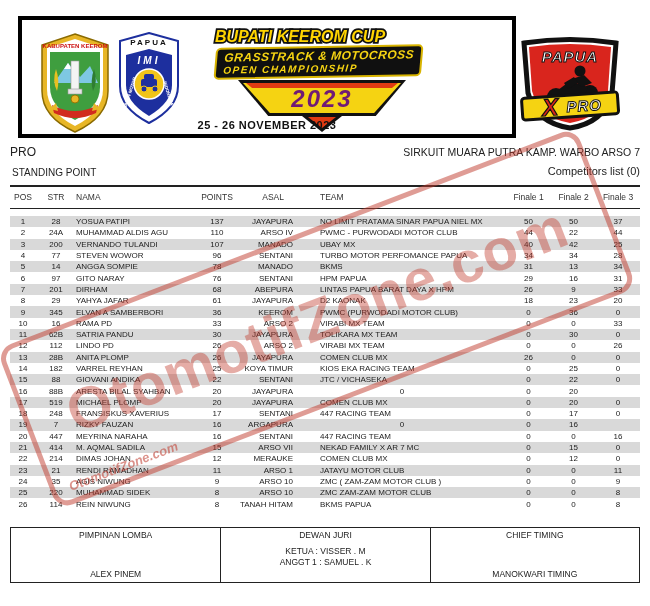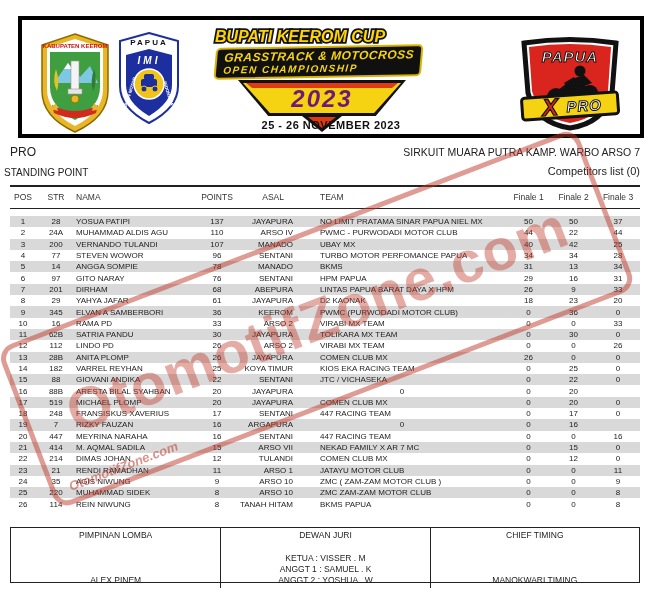--- a/index.html
+++ b/index.html
@@ -1,20 +1,20 @@
 <!DOCTYPE html>
 <html><head>
 <meta charset="utf-8">
 <style>
   * { margin:0; padding:0; box-sizing:border-box; }
   html,body { width:650px; height:606px; background:#fff; font-family:"Liberation Sans", sans-serif; color:#1a1a1a; overflow:hidden; }
   #page { position:relative; width:650px; height:606px; background:#fff; }
 
   
-  .banner { position:absolute; left:18px; top:16px; width:626px; height:122px; border:4px solid #000; background:#fff; }
+  .banner { position:absolute; left:18px; top:16px; width:498px; height:122px; border:4px solid #000; background:#fff; }
   .logo { position:absolute; }
 
   
   .keerom { left:18px; top:13px; width:70px; height:100px; }
   
   .imi { left:96px; top:12px; width:62px; height:92px; }
   
   .xpro { left:492px; top:15px; width:112px; height:96px; }
 
   
@@ -32,21 +32,21 @@
   .evt-year { position:absolute; inset:0; display:flex; align-items:center; justify-content:center;
               font-size:24px; font-weight:bold; font-style:italic; color:#701a75; letter-spacing:2px; padding-top:2px;}
   .evt-tri-b { width:0; height:0; margin:0 auto; border-left:20px solid transparent; border-right:20px solid transparent; border-top:16px solid #111; }
   .evt-tri-r { position:relative; top:-15px; width:0; height:0; margin:0 auto; border-left:14px solid transparent; border-right:14px solid transparent; border-top:11px solid #e03a12; }
 
   .banner-date { position:absolute; left:0; right:0; bottom:3px; text-align:center; font-size:11px; font-weight:bold; color:#111; letter-spacing:.5px; }
 
   
   .meta-class   { position:absolute; left:10px;  top:145px; font-size:12px; color:#222; }
   .meta-venue   { position:absolute; right:10px; top:146px; font-size:10.5px; color:#222; }
-  .meta-sub     { position:absolute; left:4px;  top:167px; font-size:10px; color:#222; }
+  .meta-sub     { position:absolute; left:12px;  top:167px; font-size:10px; color:#222; }
   .meta-comp    { position:absolute; right:10px; top:165px; font-size:11px; color:#222; }
 
   .rule1 { position:absolute; left:10px; top:185px; width:630px; height:2px; background:#222; }
   .rule2 { position:absolute; left:10px; top:208px; width:630px; height:1.4px; background:#222; }
 
   
   .grid-row { display:grid; grid-template-columns:26px 40px 122px 38px 62px 208px 45px 45px 44px; align-items:center; }
   .thead { position:absolute; left:10px; top:192px; width:630px; font-size:8.5px; color:#333; }
   .tbody { position:absolute; left:10px; top:216px; width:630px; }
   .trow { height:11.3px; font-size:8px; color:#1c1c1c; }
@@ -55,21 +55,21 @@
   .c2 { text-align:left; }
   .c4 { text-align:right; padding-right:5px; }
   .c5 { text-align:left; padding-left:22px; }
   .thead .c4 { padding-right:14px; }
   .trow span, .thead span { white-space:nowrap; overflow:hidden; }
 
   
   .officials { position:absolute; left:10px; top:527px; width:630px; height:56px; border:1.4px solid #222; display:grid; grid-template-columns:1fr 1fr 1fr; font-size:8.5px; color:#222; }
   .off-col { padding:2px 4px; display:flex; flex-direction:column; justify-content:space-between; text-align:center; }
   .off-col + .off-col { border-left:1.4px solid #222; }
-  .off-col.mid { justify-content:flex-start; gap:12px; }
+  .off-col.mid { justify-content:flex-start; gap:5px; }
   .off-line { line-height:11px; }
 
   
   .watermark { position:absolute; left:58px; top:338px; width:620px; height:172px;
                transform:rotate(-21deg); transform-origin:0 100%;
                border:5px solid rgba(192,57,43,.5); border-radius:16px;
                display:flex; align-items:center; justify-content:center;
                pointer-events:none; z-index:50; }
   .wm-big { font-size:58px; font-weight:bold; color:rgba(192,57,43,.42); letter-spacing:1px; white-space:nowrap; }
   .wm-small { position:absolute; left:14px; bottom:5px; font-size:13px; font-weight:bold; font-style:italic; color:rgba(192,57,43,.55); }
@@ -399,21 +399,21 @@
         <span class="c5">NEKAD FAMILY X AR 7 MC</span>
         <span class="c6">0</span>
         <span class="c7">15</span>
         <span class="c8">0</span>
       </div>
       <div class="trow grid-row even">
         <span class="c0">22</span>
         <span class="c1">214</span>
         <span class="c2">DIMAS JOHAN</span>
         <span class="c3">12</span>
-        <span class="c4">TULANDI</span>
+        <span class="c4">MERAUKE</span>
         <span class="c5">COMEN CLUB MX</span>
         <span class="c6">0</span>
         <span class="c7">12</span>
         <span class="c8">0</span>
       </div>
       <div class="trow grid-row odd">
         <span class="c0">23</span>
         <span class="c1">21</span>
         <span class="c2">RENDI RAMADHAN</span>
         <span class="c3">11</span>
@@ -461,21 +461,20 @@
   <div class="officials">
     <div class="off-col">
       <div class="off-line">PIMPINAN LOMBA</div>
       <div class="off-line">ALEX PINEM</div>
     </div>
     <div class="off-col mid">
       <div class="off-line">DEWAN JURI</div>
       <div>
           <div class="off-line">KETUA : VISSER . M</div>
           <div class="off-line">ANGGT 1 : SAMUEL . K</div>
-          <div class="off-line">ANGGT 2 : YOSHUA . W</div>
         </div>
     </div>
     <div class="off-col">
       <div class="off-line">CHIEF TIMING</div>
       <div class="off-line">MANOKWARI TIMING</div>
     </div>
   </div>
 
   <div class="watermark">
     <div class="wm-big">OtomotifZone.com</div>

